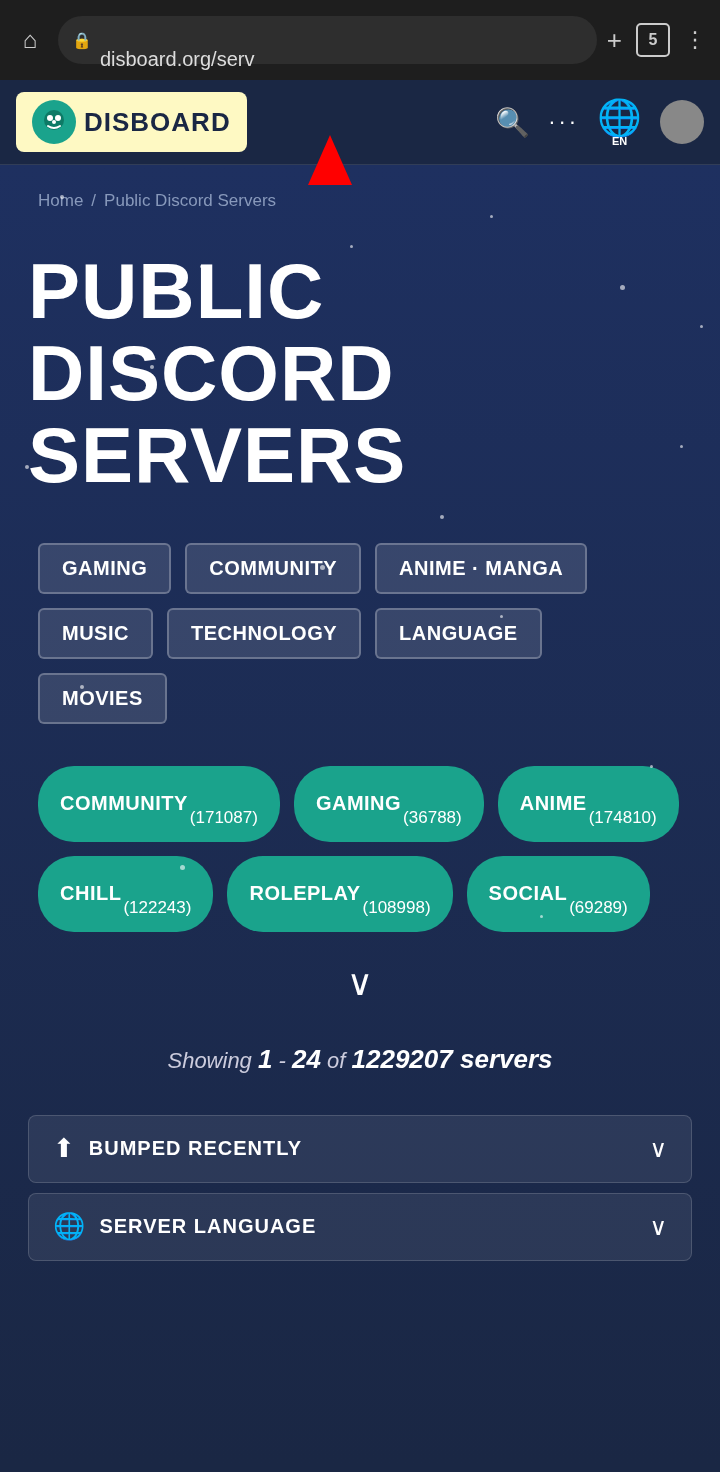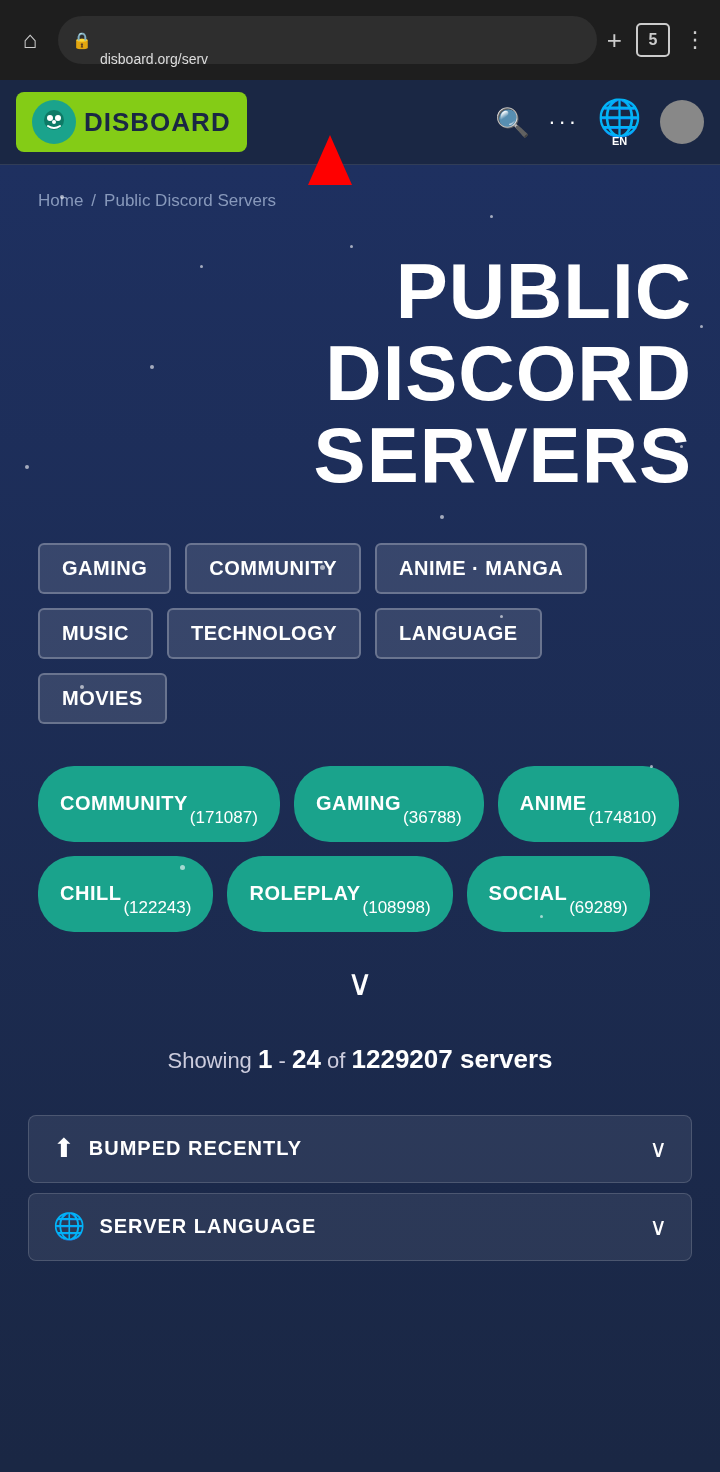--- a/index.html
+++ b/index.html
@@ -36,21 +36,21 @@
       align-items: center;
       padding: 0 14px;
       gap: 8px;
     }
     .browser-lock-icon {
       color: #aaa;
       font-size: 16px;
     }
     .browser-url-text {
       color: #ddd;
-      font-size: 14px;
+      font-size: 20px;
       flex: 1;
       margin-top: 38px;
     }
     .browser-action-icons {
       display: flex;
       align-items: center;
       gap: 14px;
     }
     .browser-plus-icon {
       color: #ccc;
@@ -78,21 +78,21 @@
     .site-header {
       background: #1a2744;
       border-bottom: 1px solid rgba(255,255,255,0.1);
       height: 85px;
       display: flex;
       align-items: center;
       padding: 0 16px;
       position: relative;
     }
     .logo-container {
-      background: #84cc16;
+      background: #fef9c3;
       border-radius: 8px;
       padding: 8px 16px;
       display: flex;
       align-items: center;
       gap: 8px;
     }
     .logo-icon {
       width: 44px;
       height: 44px;
     }
@@ -196,21 +196,21 @@
     }
     .breadcrumb-sep {
       color: #8899bb;
     }
     .breadcrumb-current {
       color: #8899bb;
     }
 
     
     .hero-title {
-      text-align: right;
+      text-align: left;
       padding: 40px 20px 10px;
     }
     .hero-title h1 {
       font-size: 78px;
       font-weight: 900;
       color: white;
       line-height: 1.05;
       text-transform: uppercase;
       letter-spacing: 1px;
     }
@@ -273,20 +273,21 @@
       font-size: 36px;
       cursor: pointer;
     }
 
     
     .showing-results {
       text-align: center;
       padding: 20px 20px 30px;
       color: #ccd;
       font-size: 22px;
+      font-style: italic;
     }
     .showing-results strong {
       color: white;
       font-size: 26px;
       font-weight: 900;
     }
 
     
     .filter-bars {
       padding: 10px 20px 20px;

